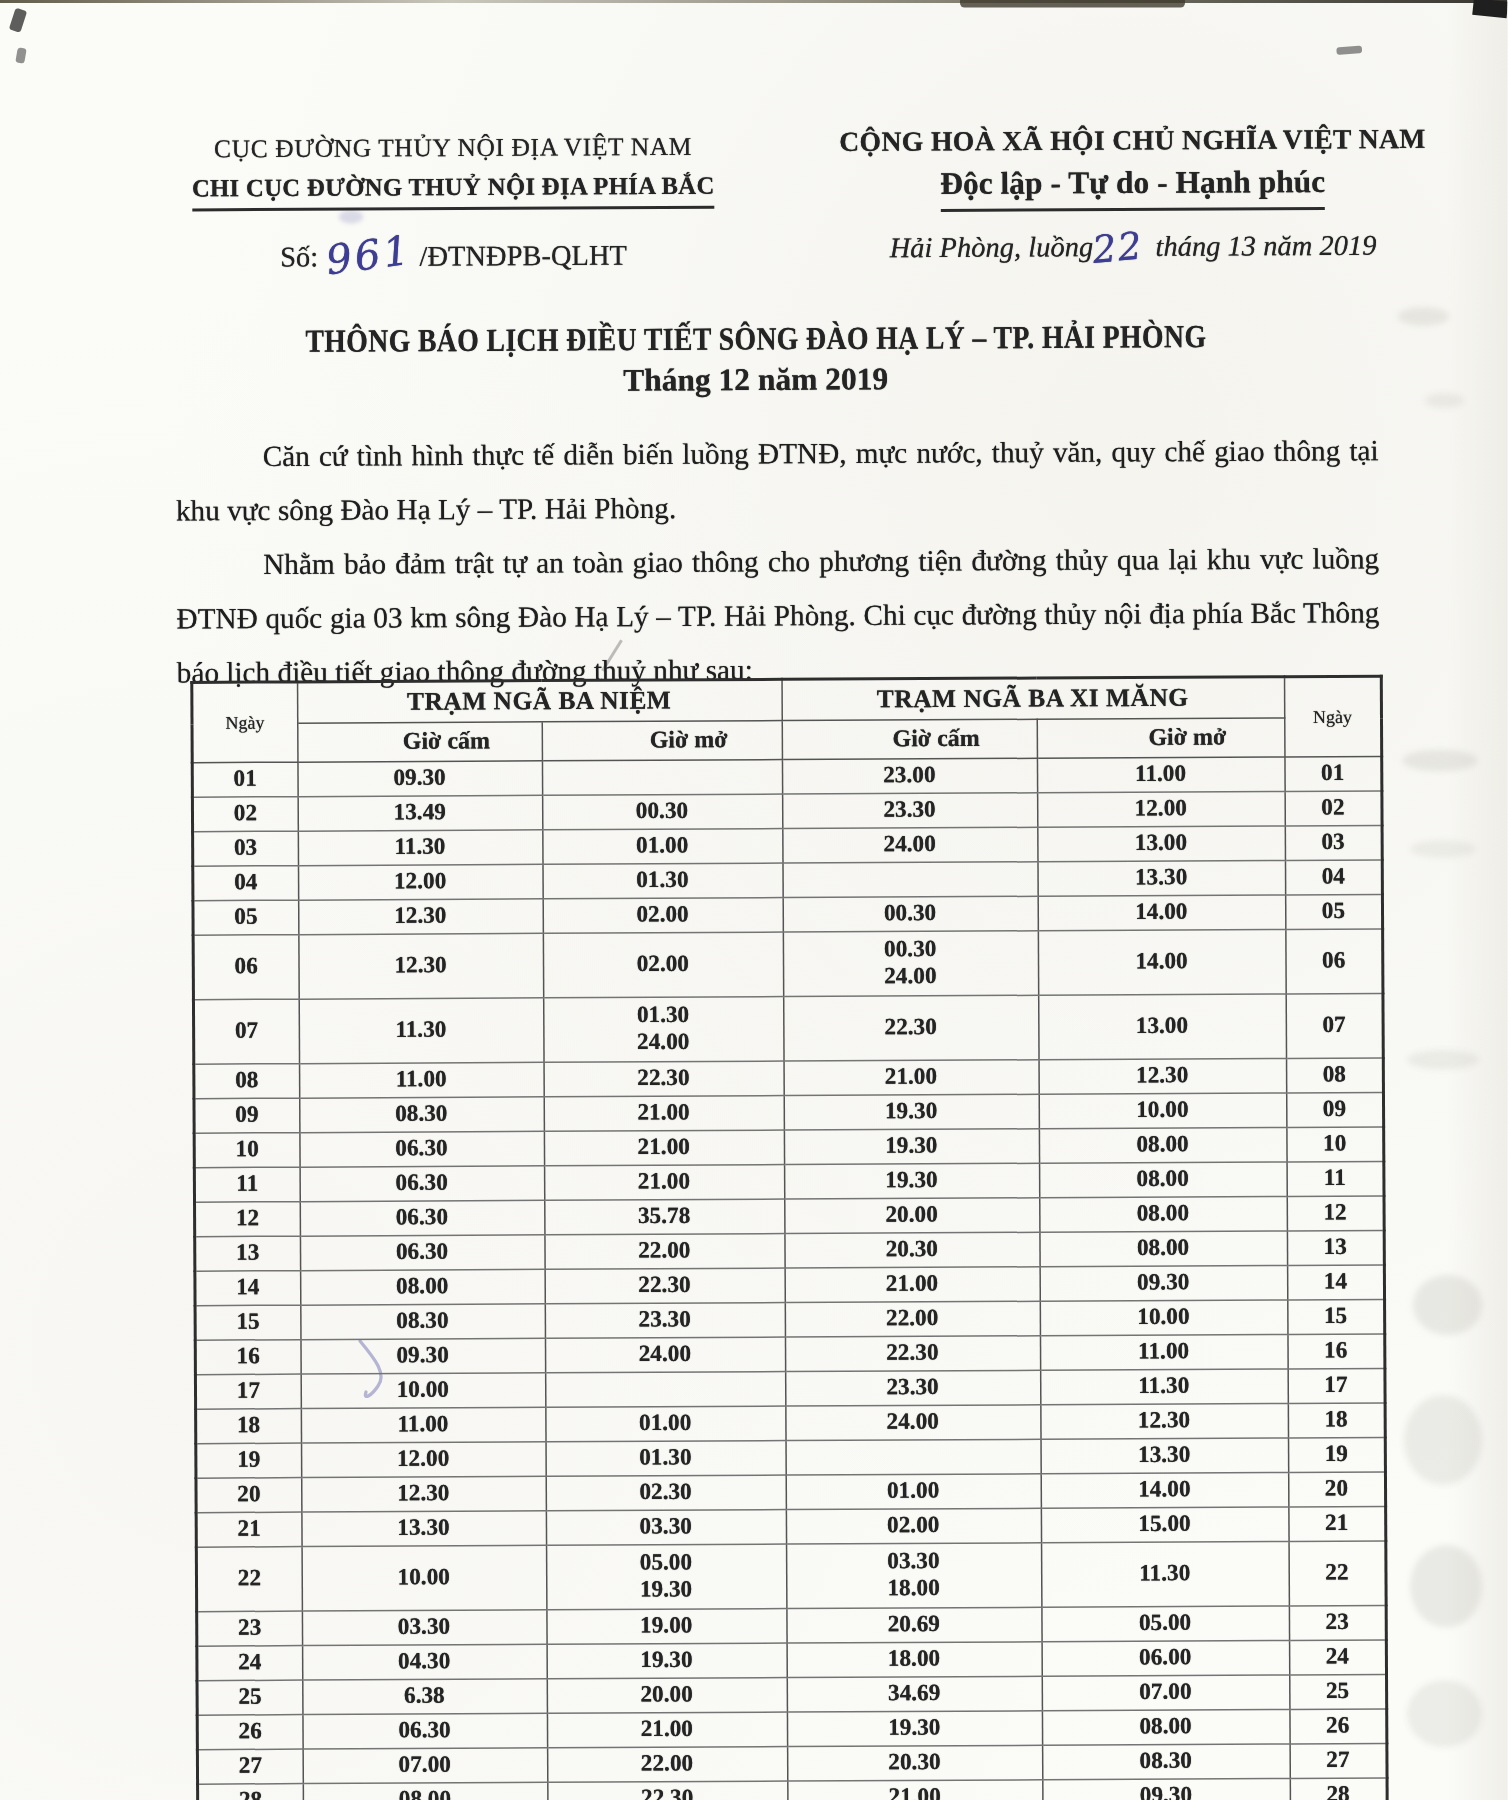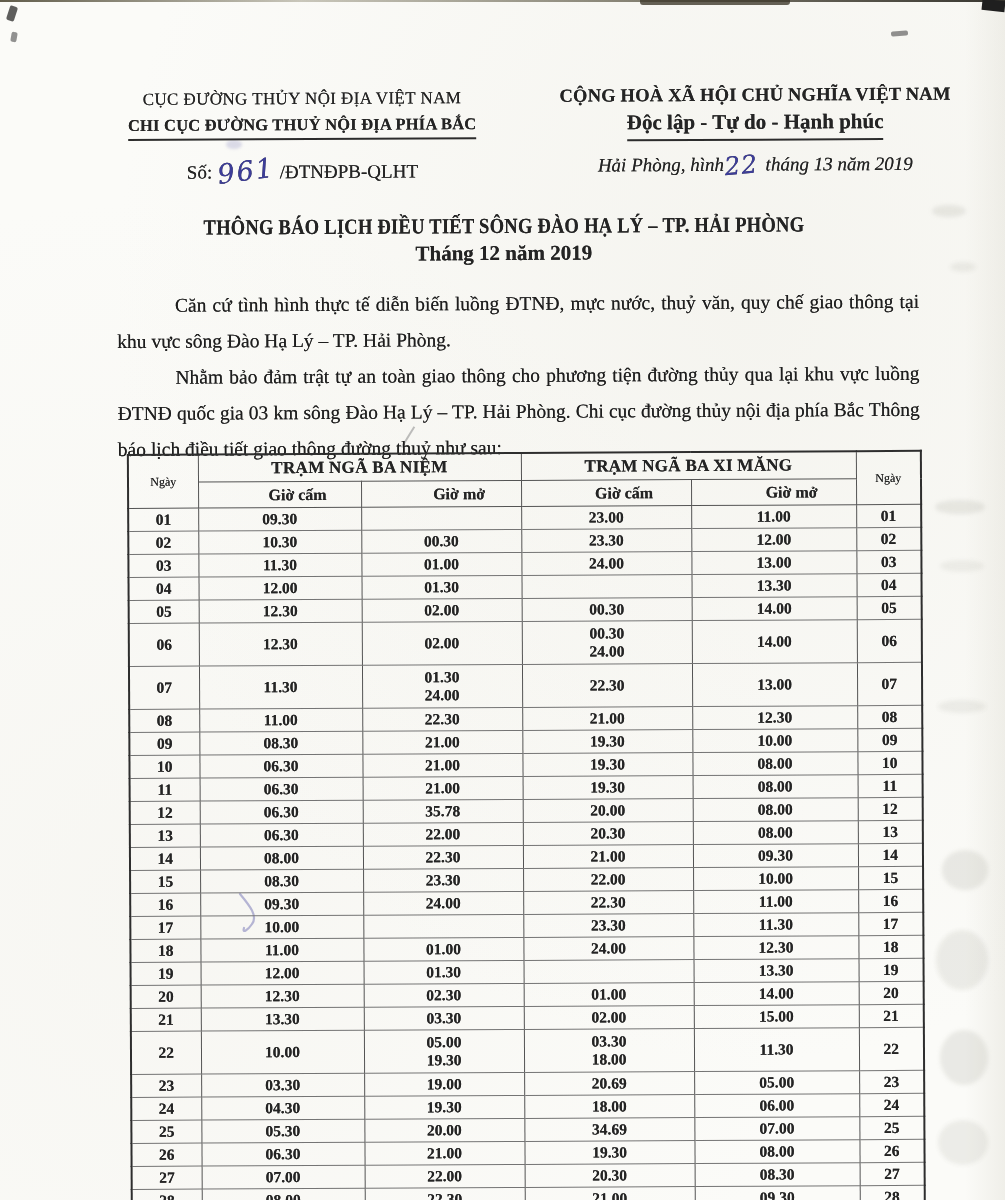--- a/index.html
+++ b/index.html
@@ -114,21 +114,21 @@
       <div><span class="org-line2 soft" data-interactable="false">CHI CỤC ĐƯỜNG THUỶ NỘI ĐỊA PHÍA BẮC</span></div>
       <div class="so-line soft" data-interactable="false">
         <span data-interactable="false">Số:</span><span class="hw hw-961" data-interactable="false">961</span><span data-interactable="false">/ĐTNĐPB-QLHT</span>
       </div>
     </div>
 
     <div class="motto-block" data-interactable="false">
       <div class="motto1 soft" data-interactable="false">CỘNG HOÀ XÃ HỘI CHỦ NGHĨA VIỆT NAM</div>
       <div><span class="motto2 soft" data-interactable="false">Độc lập - Tự do - Hạnh phúc</span></div>
       <div class="date-line soft" data-interactable="false">
-        <span data-interactable="false">Hải Phòng, hình</span><span class="hw hw-22" data-interactable="false">22</span> <span data-interactable="false">tháng 13 năm 2019</span>
+        <span data-interactable="false">Hải Phòng, luồng</span><span class="hw hw-22" data-interactable="false">22</span> <span data-interactable="false">tháng 13 năm 2019</span>
       </div>
     </div>
 
     <div class="title-block" data-interactable="false">
       <div class="title1 soft" data-interactable="false"><span data-interactable="false">THÔNG BÁO LỊCH ĐIỀU TIẾT SÔNG ĐÀO HẠ LÝ – TP. HẢI PHÒNG</span></div>
       <div class="title2 soft" data-interactable="false">Tháng 12 năm 2019</div>
     </div>
 
     <div class="body-text" data-interactable="false">
       <p class="soft" data-interactable="false">Căn cứ tình hình thực tế diễn biến luồng ĐTNĐ, mực nước, thuỷ văn, quy chế giao thông tại khu vực sông Đào Hạ Lý – TP. Hải Phòng.</p>
@@ -162,21 +162,21 @@
           <tr data-interactable="false">
     <td class="soft" data-interactable="false">01</td>
     <td class="soft" data-interactable="false">09.30</td>
     <td class="soft" data-interactable="false"></td>
     <td class="soft" data-interactable="false">23.00</td>
     <td class="soft" data-interactable="false">11.00</td>
     <td class="soft" data-interactable="false">01</td>
   </tr>
           <tr data-interactable="false">
     <td class="soft" data-interactable="false">02</td>
-    <td class="soft" data-interactable="false">10.30</td>
+    <td class="soft" data-interactable="false">13.49</td>
     <td class="soft" data-interactable="false">00.30</td>
     <td class="soft" data-interactable="false">23.30</td>
     <td class="soft" data-interactable="false">12.00</td>
     <td class="soft" data-interactable="false">02</td>
   </tr>
           <tr data-interactable="false">
     <td class="soft" data-interactable="false">03</td>
     <td class="soft" data-interactable="false">11.30</td>
     <td class="soft" data-interactable="false">01.00</td>
     <td class="soft" data-interactable="false">24.00</td>
@@ -350,21 +350,21 @@
           <tr data-interactable="false">
     <td class="soft" data-interactable="false">24</td>
     <td class="soft" data-interactable="false">04.30</td>
     <td class="soft" data-interactable="false">19.30</td>
     <td class="soft" data-interactable="false">18.00</td>
     <td class="soft" data-interactable="false">06.00</td>
     <td class="soft" data-interactable="false">24</td>
   </tr>
           <tr data-interactable="false">
     <td class="soft" data-interactable="false">25</td>
-    <td class="soft" data-interactable="false">05.30</td>
+    <td class="soft" data-interactable="false">6.38</td>
     <td class="soft" data-interactable="false">20.00</td>
     <td class="soft" data-interactable="false">34.69</td>
     <td class="soft" data-interactable="false">07.00</td>
     <td class="soft" data-interactable="false">25</td>
   </tr>
           <tr data-interactable="false">
     <td class="soft" data-interactable="false">26</td>
     <td class="soft" data-interactable="false">06.30</td>
     <td class="soft" data-interactable="false">21.00</td>
     <td class="soft" data-interactable="false">19.30</td>

